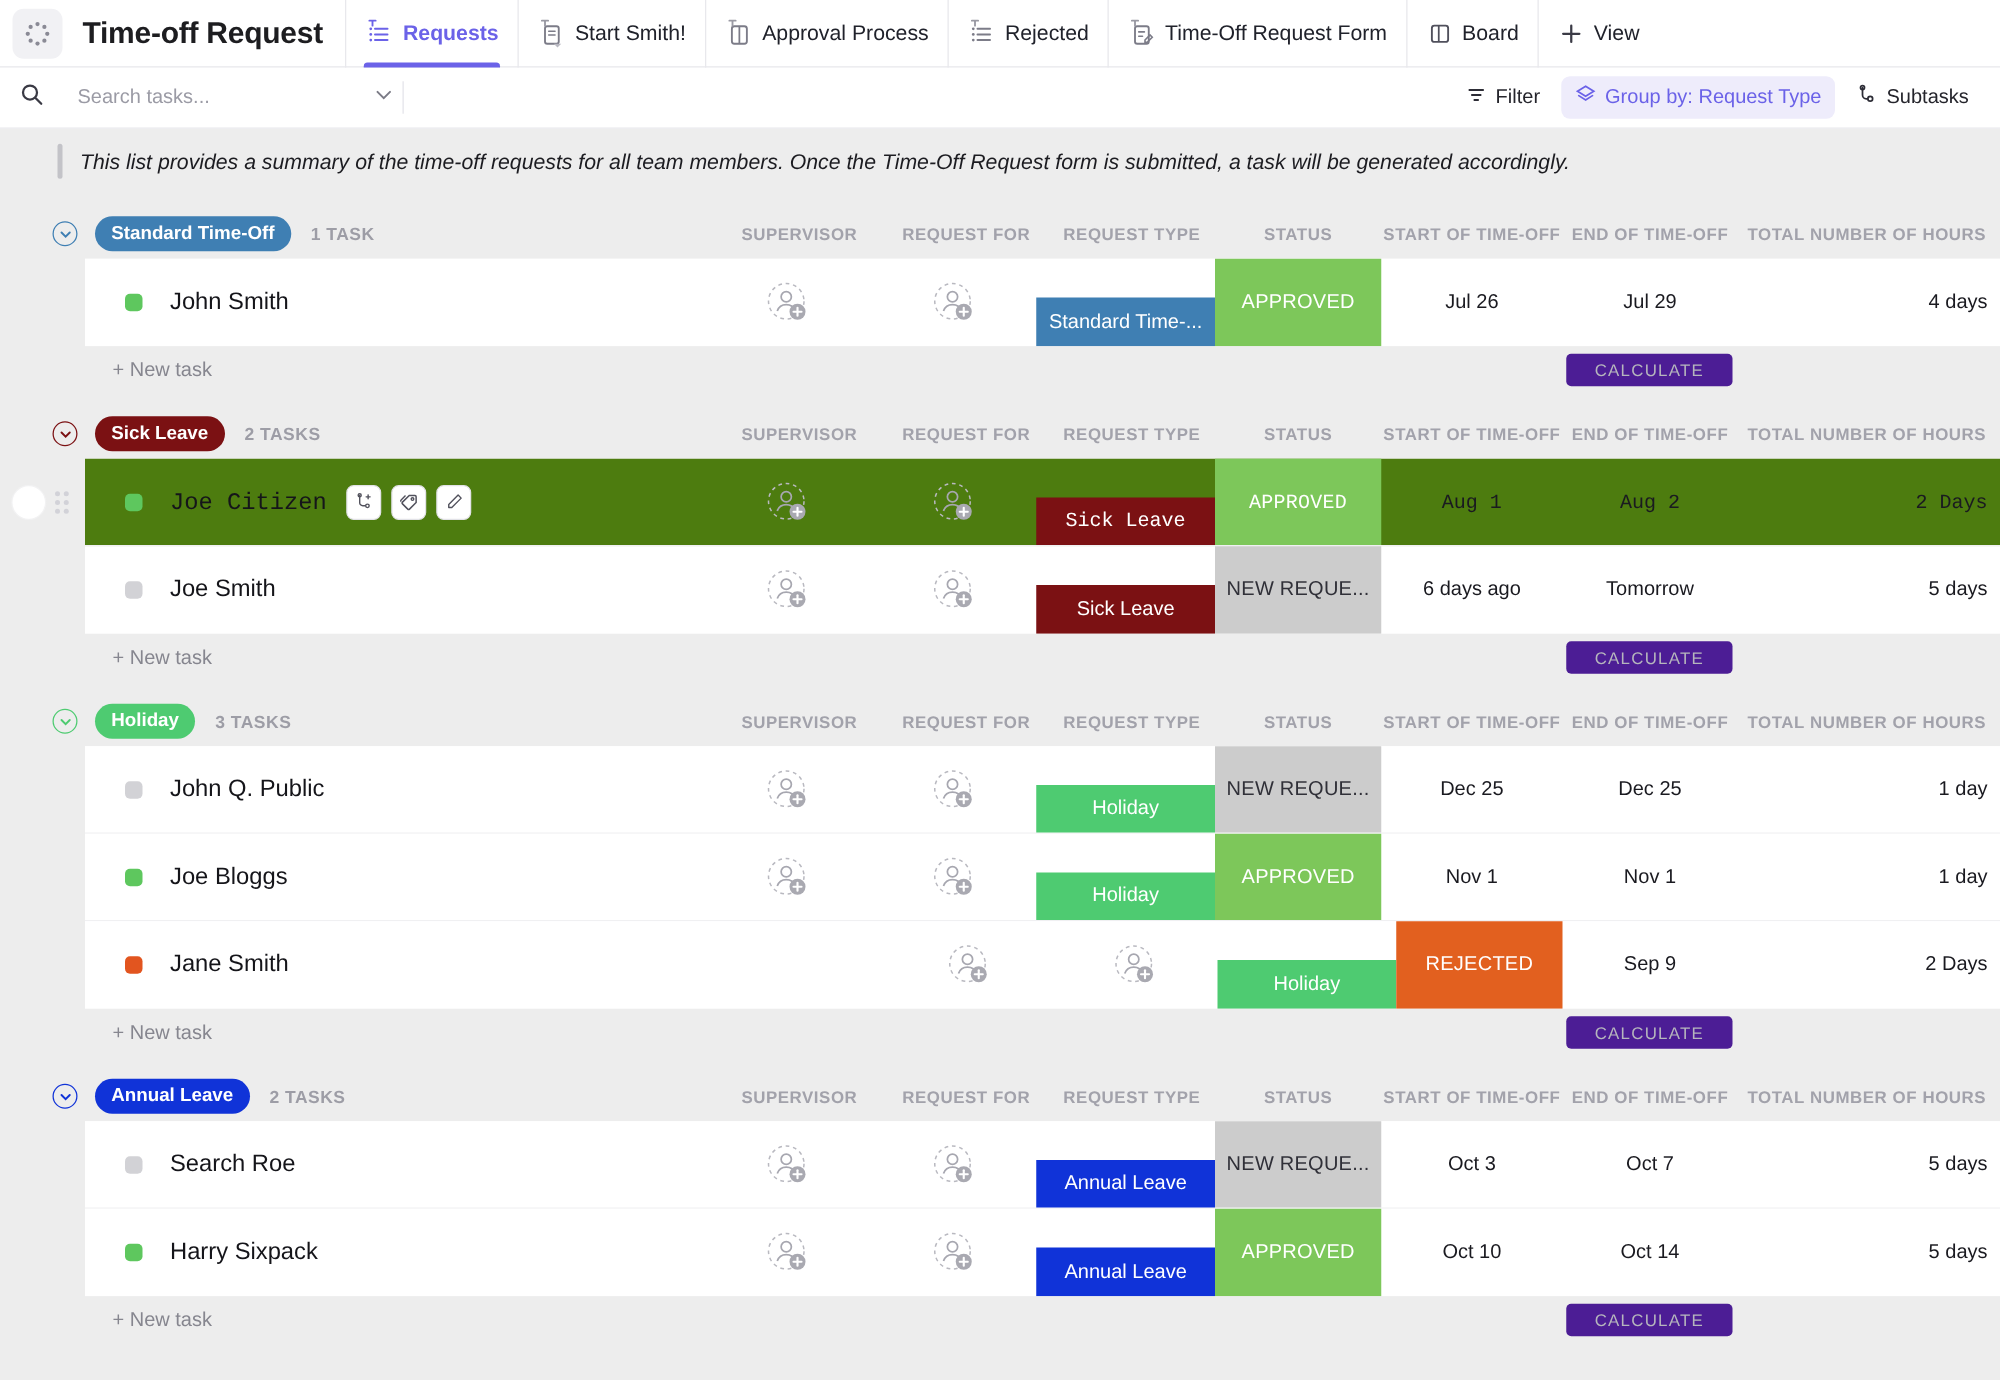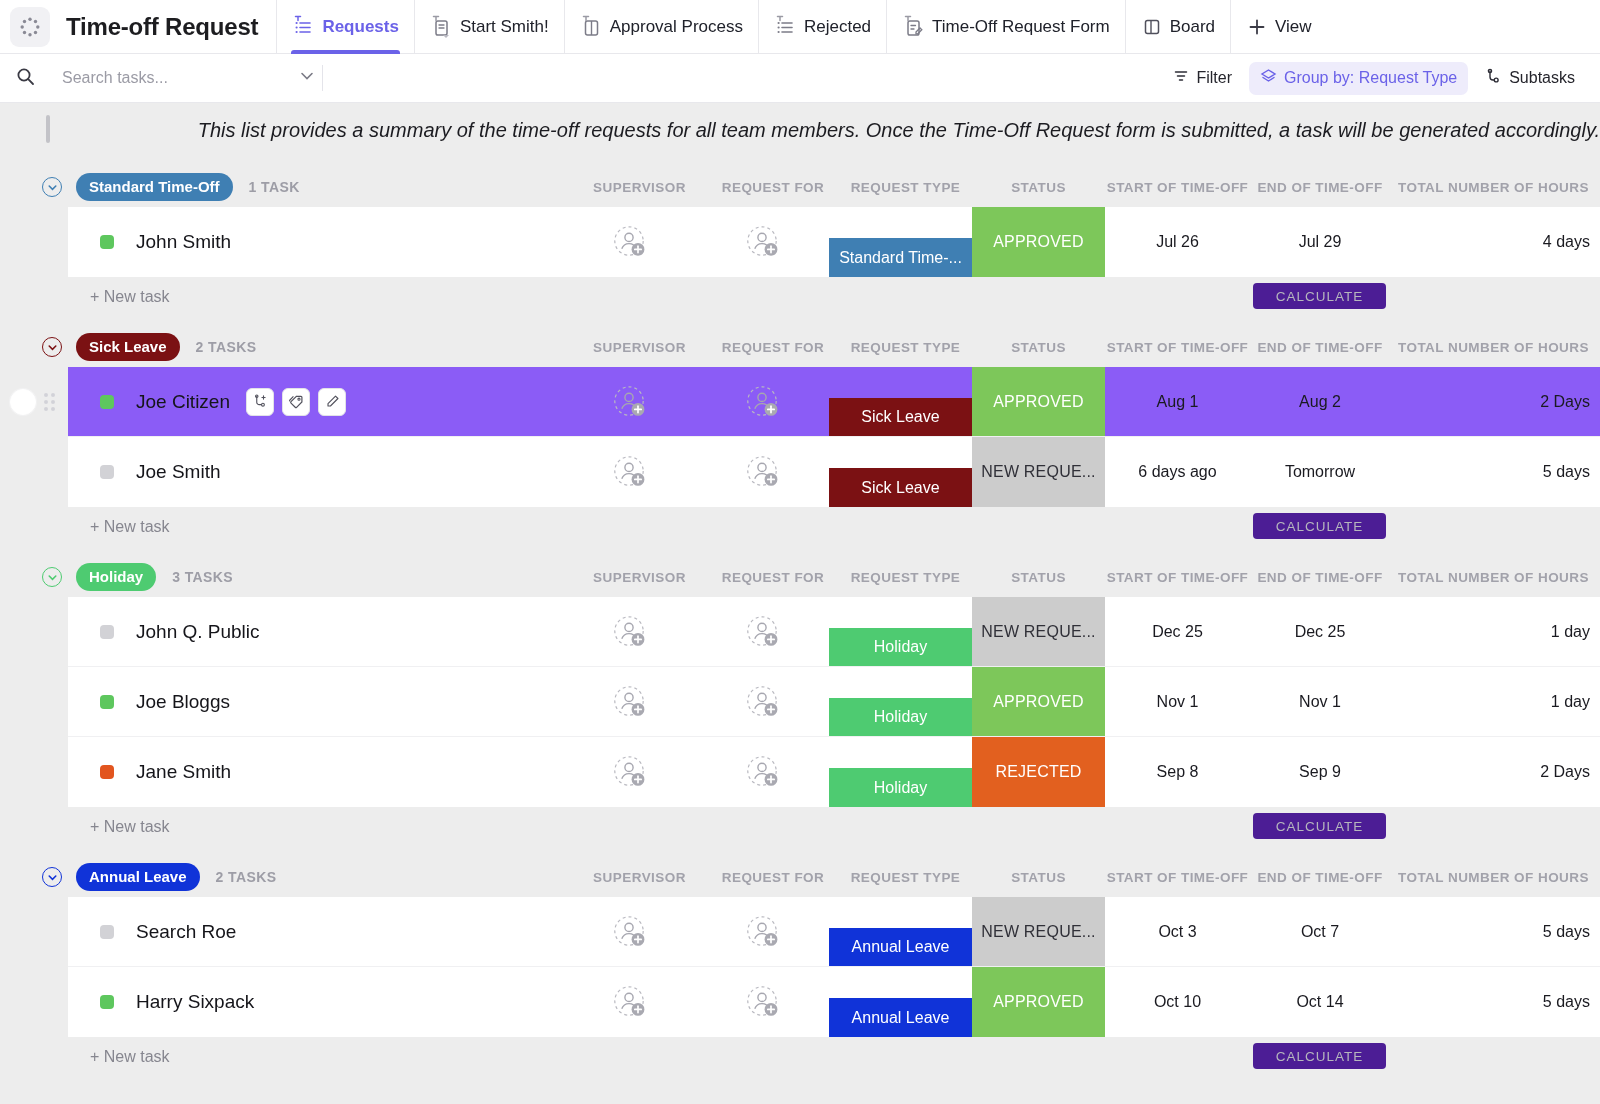--- a/index.html
+++ b/index.html
@@ -114,26 +114,25 @@
   }
   .banner .bar {
     position: absolute;
     left: 46px; top: 12px;
     width: 4px; height: 28px;
     background: #c3c3c8;
     border-radius: 2px;
   }
   .banner-text {
     font-style: italic;
-    font-size: 20px;
+    font-size: 17px;
     color: #1c1c21;
     padding-left: 22px;
     line-height: 26px;
     white-space: nowrap;
-    text-align: right;
   }
 
   
   .group { margin-top: 10px; }
   .group-head {
     display: flex;
     align-items: center;
     height: 40px;
     padding-left: 42px;
     position: relative;
@@ -188,21 +187,21 @@
     background: #fff;
   }
   .row {
     display: flex;
     align-items: stretch;
     height: 70px;
     position: relative;
     border-bottom: 1px solid #f0f0f2;
     background: #fff;
   }
-  .row.hovered { background: #8b5cf6; }
+  .row.hovered { background: #4d7c0f; font-family: Liberation Mono, monospace; }
   .row:last-child { border-bottom: none; }
   .row .namecell {
     flex: 1 1 auto;
     display: flex;
     align-items: center;
     padding-left: 32px;
     gap: 0;
     min-width: 0;
   }
   .statdot {
@@ -814,21 +813,20 @@
       <circle cx="25" cy="24.4" r="6.4" fill="#a9a9b1"></circle>
       <g stroke="#fff" stroke-width="1.7" stroke-linecap="round">
                     <line x1="25" y1="21.2" x2="25" y2="27.6"></line>
                     <line x1="21.8" y1="24.4" x2="28.2" y2="24.4"></line>
                   </g>
     </svg>
   </div>
 </div>
             <div class="cell c-type" style="background: rgb(78, 203, 113);">Holiday</div>
             <div class="cell c-stat" style="background: rgb(226, 96, 31); color: rgb(255, 255, 255);">REJECTED</div>
-            <div class="cell c-sod">Sep 8</div>
             <div class="cell c-eod">Sep 9</div>
             <div class="cell c-tot">2 Days</div>
           </div>
         </div>
         <div class="newtask-row">
           <div class="newtask">+ New task</div>
           <div class="calcbtn">CALCULATE</div>
         </div>
       </div>
       <div class="group">

